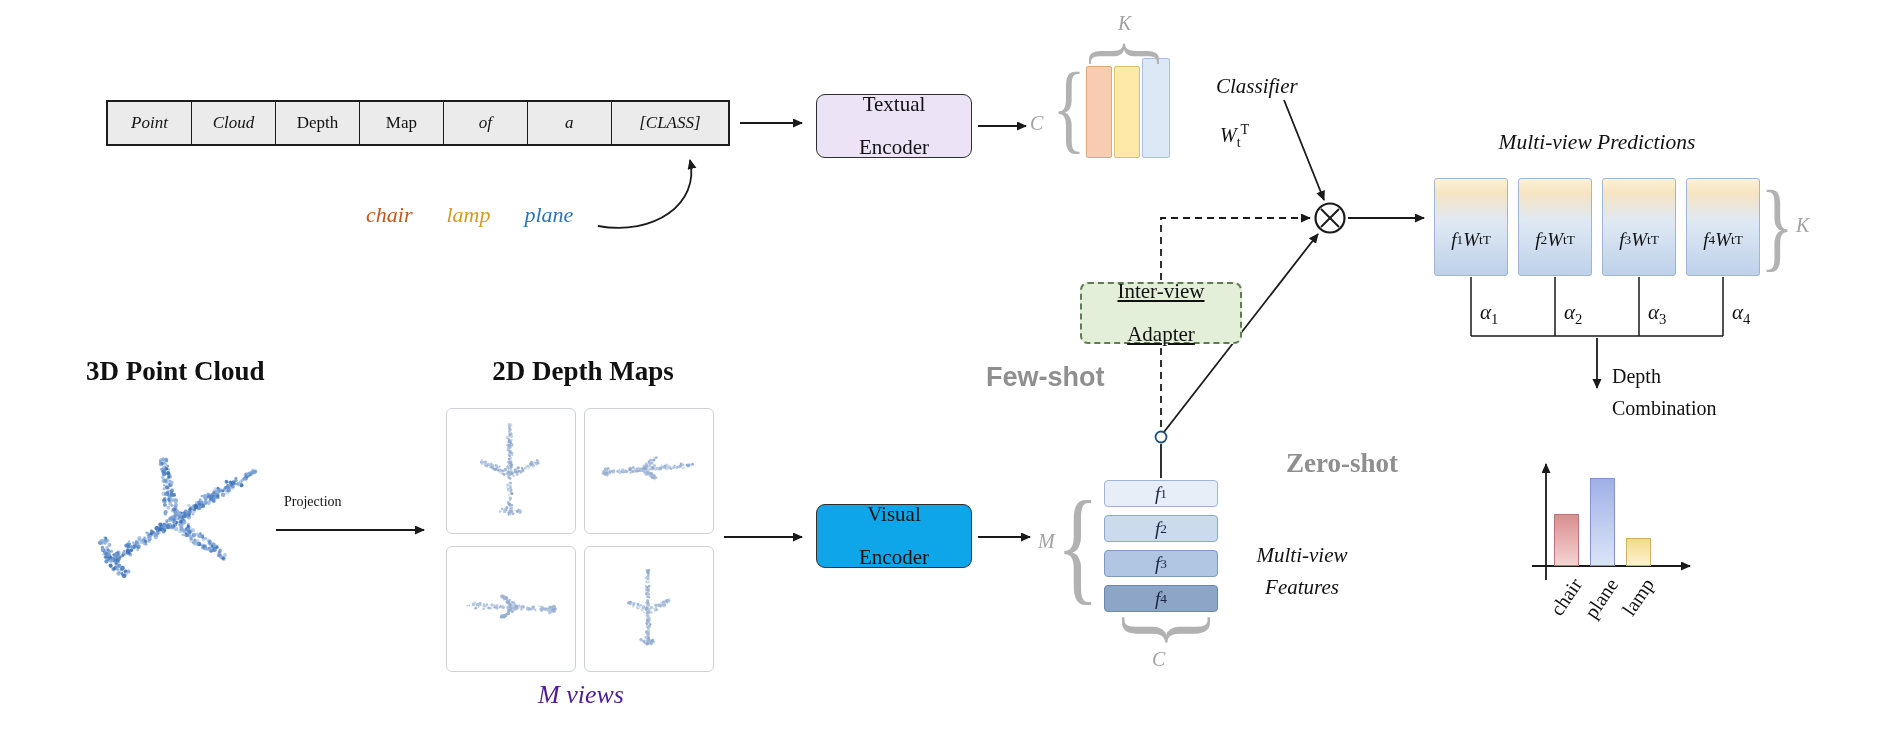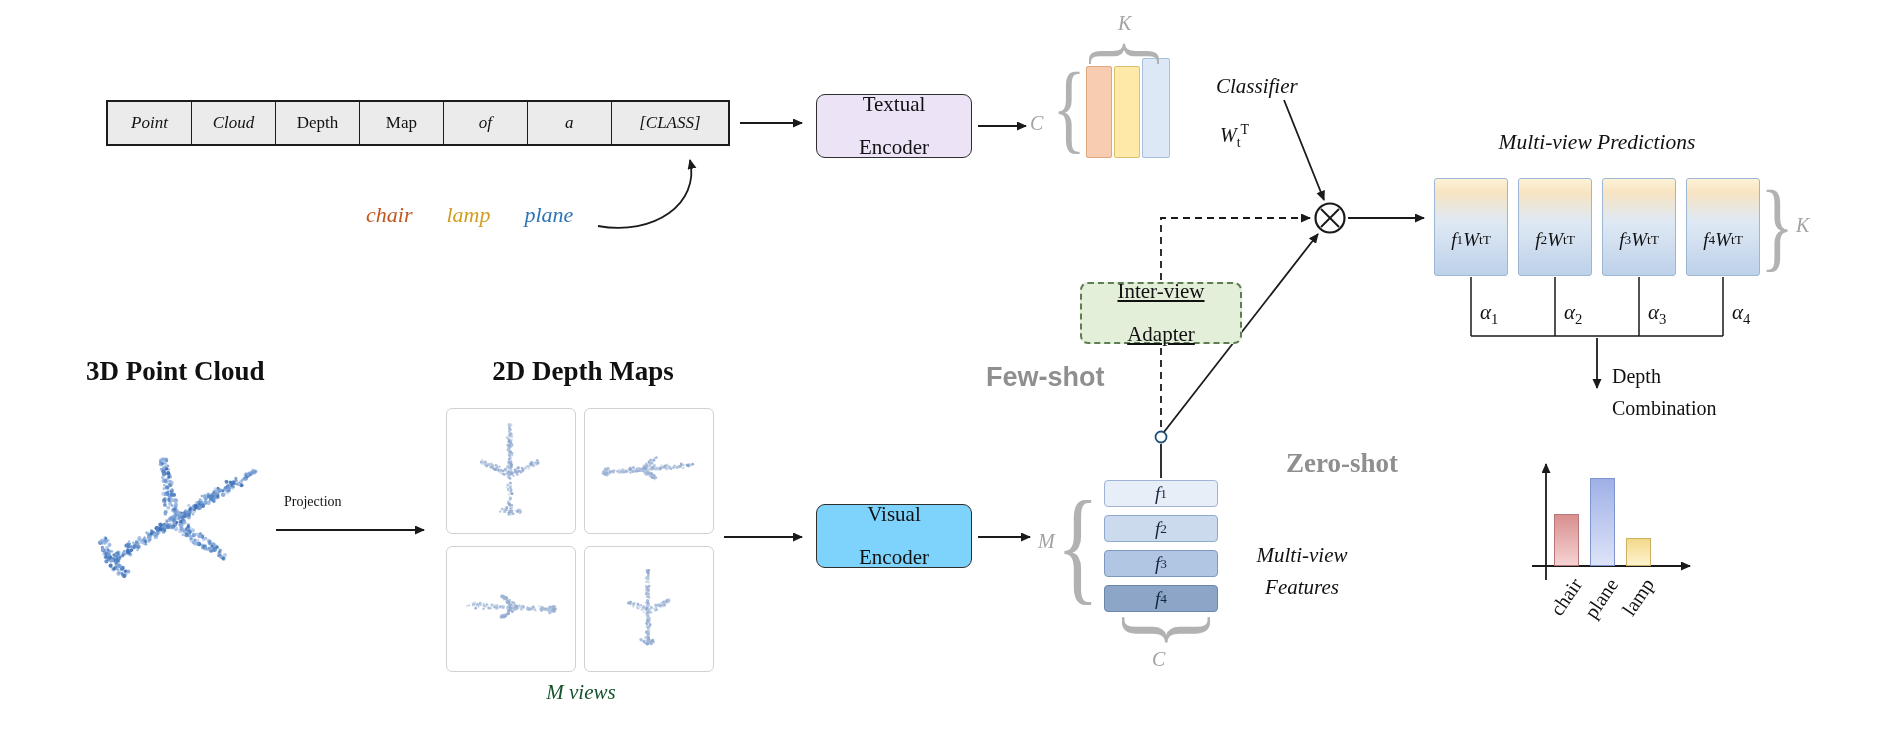--- a/index.html
+++ b/index.html
@@ -734,21 +734,21 @@
       <div class="cword" style="color: rgb(192, 87, 29);">chair</div>
       <div class="cword" style="color: rgb(210, 157, 30);">lamp</div>
       <div class="cword" style="color: rgb(46, 116, 181);">plane</div>
     </div>
 
   <div class="abs encoder" style="left: 816px; top: 94px; width: 156px; height: 64px; background: rgb(236, 228, 246);">
     <span>Textual</span>
     <span>Encoder</span>
   </div>
 
-  <div class="abs encoder" style="left: 816px; top: 504px; width: 156px; height: 64px; background: #7dd3fc;">
+  <div class="abs encoder" style="left: 816px; top: 504px; width: 156px; height: 64px; background: #0ea5e9;">
     <span>Visual</span>
     <span>Encoder</span>
   </div>
 
   <div class="abs encoder dashed" style="left: 1080px; top: 282px; width: 162px; height: 62px; background: rgb(228, 239, 218);">
     <span>Inter-view</span>
     <span>Adapter</span>
   </div>
 
   <div class="abs clsbar" style="left:1142px;top:58px;width:28px;height:100px;background:#dce8f6;border-color:#a8c0dd;"></div>
@@ -1836,15 +1836,15 @@
           <circle cx="45.0" cy="56.9" r="0.84" fill="#8ba5cc" opacity="0.94"></circle>
           <circle cx="61.5" cy="62.0" r="1.04" fill="#8ba5cc" opacity="0.82"></circle>
           <circle cx="61.5" cy="62.7" r="1.22" fill="#8ba5cc" opacity="0.50"></circle>
           <circle cx="63.5" cy="93.9" r="0.96" fill="#8ba5cc" opacity="0.40"></circle>
           <circle cx="61.6" cy="42.1" r="0.99" fill="#8ba5cc" opacity="0.49"></circle>
           <circle cx="59.4" cy="93.5" r="0.98" fill="#9fb5d6" opacity="0.67"></circle>
           <circle cx="64.1" cy="47.1" r="1.12" fill="#9fb5d6" opacity="0.75"></circle>
           <circle cx="56.1" cy="92.9" r="1.60" fill="#9fb5d6" opacity="0.67"></circle>
         </svg></div>
     </div>
-  <div class="abs ital center" style="left:516px;top:680px;width:130px;font-size:21px;color:#14532d;">M views</div>
+  <div class="abs ital center" style="left:516px;top:680px;width:130px;font-size:26px;color:#4c1d95;">M views</div>
 
 </div>
 
 </body></html>

